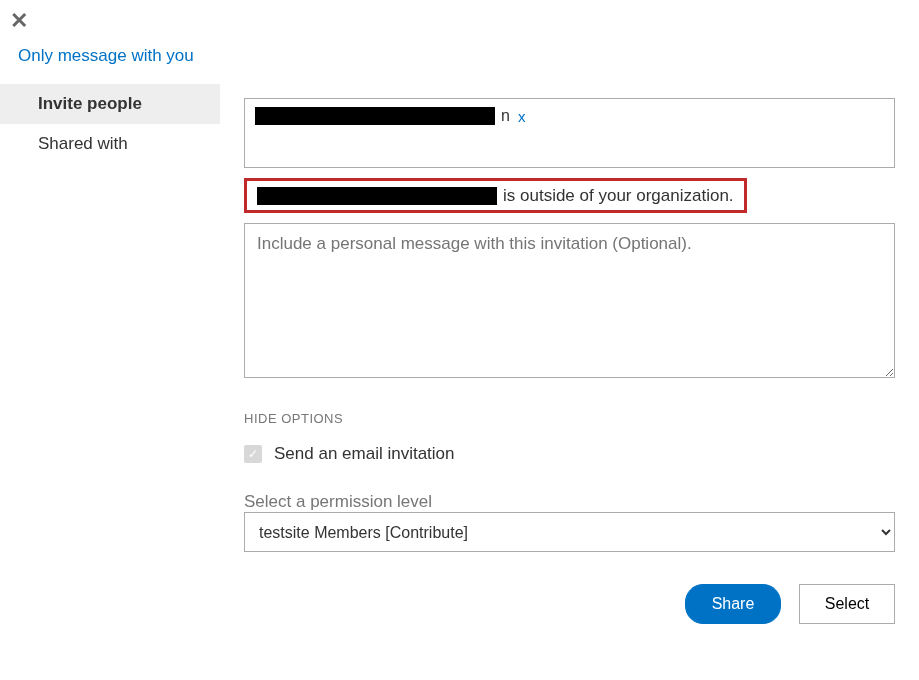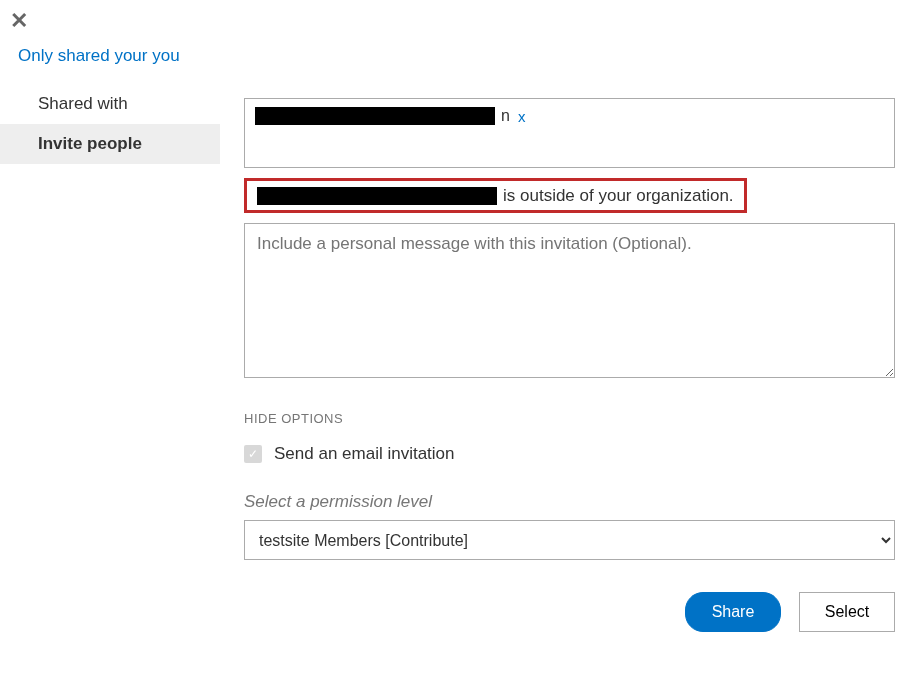--- a/index.html
+++ b/index.html
@@ -140,22 +140,20 @@
       color: #fff;
       font-size: 12px;
     }
     .checkbox-label {
       font-size: 17px;
       color: #333;
     }
     .perm-label {
       font-size: 17px;
       color: #767676;
-      margin-bottom: 8px;
-      font-style: italic;
     }
     .perm-select {
       width: 100%;
       height: 40px;
       border: 1px solid #ababab;
       font-family: inherit;
       font-size: 16px;
       padding: 0 10px;
       background: #fff;
       color: #333;
@@ -183,27 +181,27 @@
     }
   </style>
 </head>
 <body>
 
 <div class="header">
   <div class="close-icon">✕</div>
 </div>
 
 <div class="share-link">
-  <a href="#">Only shared your you</a>
+  <a href="#">Only message with you</a>
 </div>
 
 <div class="main">
   <div class="sidebar">
+    <div class="sidebar-item active">Invite people</div>
     <div class="sidebar-item">Shared with</div>
-    <div class="sidebar-item active">Invite people</div>
   </div>
 
   <div class="content">
 
     <div class="people-box">
       <span class="chip">
         <span class="redacted-chip"></span>
         <span class="chip-suffix">n</span>
         <span class="chip-remove">x</span>
       </span>

